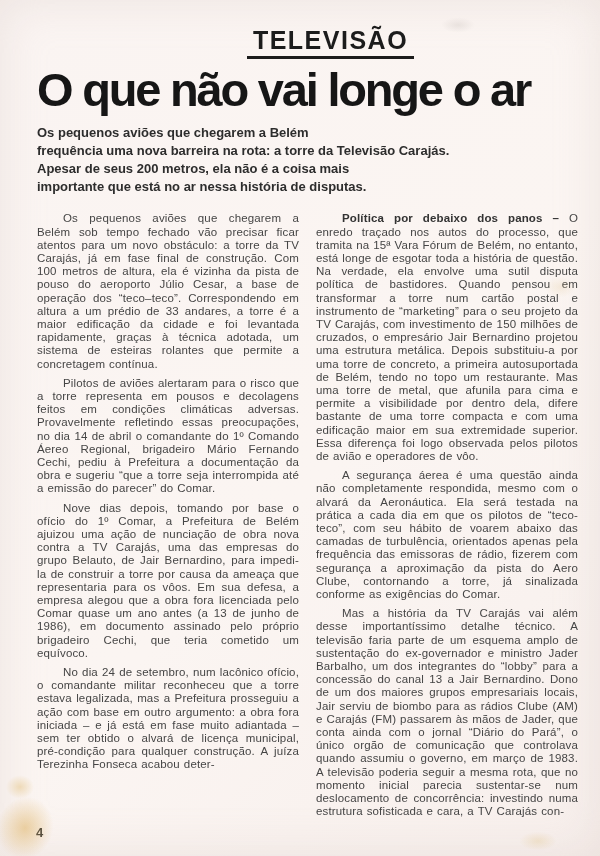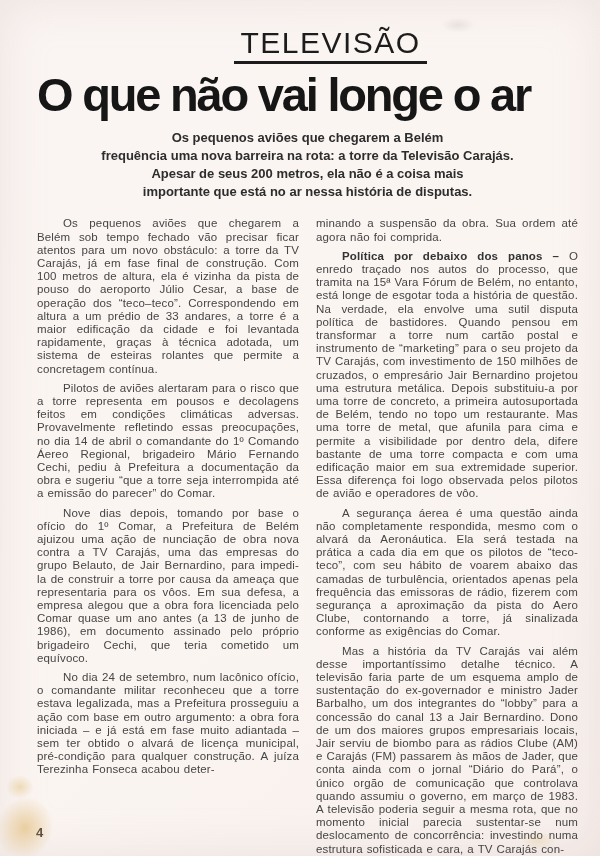--- a/index.html
+++ b/index.html
@@ -16,39 +16,39 @@
     box-shadow:inset 0 0 46px rgba(205,185,178,.28);
     overflow:hidden;
   }
   .inner{
     padding:26px 22px 0 37px;
   }
   
   .kicker-wrap{text-align:center;margin-bottom:2px;}
   .kicker{
     display:inline-block;
-    font-size:30px;
-    font-weight:normal;
+    font-size:25px;
+    font-weight:bold;
     letter-spacing:1.5px;
     color:#1c1c1c;
     border-bottom:3px solid #1c1c1c;
     padding:0 6px 1px 6px;
     margin-left:46px;
   }
   .headline{
     font-size:47px;
     font-weight:bold;
     letter-spacing:-2.2px;
     color:#161616;
     line-height:1.05;
     margin:6px 0 10px 0;
     white-space:nowrap;
   }
   .deck{
-    text-align:center;
+    text-align:left;
     font-weight:bold;
     font-size:13px;
     line-height:18px;
     color:#2d2d2d;
     margin:0 auto 16px auto;
   }
   
   .columns{
     display:flex;
     gap:17px;
@@ -122,21 +122,20 @@
     <div class="columns">
 
       <div class="col">
         <p class="indent">Os pequenos aviões que chegarem a Belém sob tempo fechado vão precisar ficar atentos para um novo obstáculo: a torre da TV Carajás, já em fase final de construção. Com 100 metros de altura, ela é vizinha da pista de pouso do aeroporto Júlio Cesar, a base de operação dos “teco–teco”. Correspondendo em altura a um prédio de 33 andares, a torre é a maior edificação da cidade e foi levantada rapidamente, graças à técnica adotada, um sistema de esteiras rolantes que permite a concretagem contínua.</p>
         <p class="indent">Pilotos de aviões alertaram para o risco que a torre representa em pousos e decolagens feitos em condições climáticas adversas. Provavelmente refletindo essas preocupações, no dia 14 de abril o comandante do 1º Comando Áereo Regional, brigadeiro Mário Fernando Cechi, pediu à Prefeitura a documentação da obra e sugeriu “que a torre seja interrompida até a emissão do parecer” do Comar.</p>
         <p class="indent">Nove dias depois, tomando por base o ofício do 1º Comar, a Prefeitura de Belém ajuizou uma ação de nunciação de obra nova contra a TV Carajás, uma das empresas do grupo Belauto, de Jair Bernardino, para impedi-la de construir a torre por causa da ameaça que representaria para os vôos. Em sua defesa, a empresa alegou que a obra fora licenciada pelo Comar quase um ano antes (a 13 de junho de 1986), em documento assinado pelo próprio brigadeiro Cechi, que teria cometido um equívoco.</p>
         <p class="indent">No dia 24 de setembro, num lacônico ofício, o comandante militar reconheceu que a torre estava legalizada, mas a Prefeitura prosseguiu a ação com base em outro argumento: a obra fora iniciada – e já está em fase muito adiantada – sem ter obtido o alvará de licença municipal, pré-condição para qualquer construção. A juíza Terezinha Fonseca acabou deter-</p>
       </div>
 
       <div class="col">
-        <p class="no-indent">minando a suspensão da obra. Sua ordem até agora não foi comprida.</p>
         <p class="indent"><span class="runin">Política por debaixo dos panos – </span><span>O enredo traçado nos autos do processo, que tramita na 15ª Vara Fórum de Belém, no entanto, está longe de esgotar toda a história de questão. Na verdade, ela envolve uma sutil disputa política de bastidores. Quando pensou em transformar a torre num cartão postal e instrumento de “marketing” para o seu projeto da TV Carajás, com investimento de 150 milhões de cruzados, o empresário Jair Bernardino projetou uma estrutura metálica. Depois substituiu-a por uma torre de concreto, a primeira autosuportada de Belém, tendo no topo um restaurante. Mas uma torre de metal, que afunila para cima e permite a visibilidade por dentro dela, difere bastante de uma torre compacta e com uma edificação maior em sua extremidade superior. Essa diferença foi logo observada pelos pilotos de avião e operadores de vôo.</span></p>
         <p class="indent">A segurança áerea é uma questão ainda não completamente respondida, mesmo com o alvará da Aeronáutica. Ela será testada na prática a cada dia em que os pilotos de “teco-teco”, com seu hábito de voarem abaixo das camadas de turbulência, orientados apenas pela frequência das emissoras de rádio, fizerem com segurança a aproximação da pista do Aero Clube, contornando a torre, já sinalizada conforme as exigências do Comar.</p>
         <p class="indent">Mas a história da TV Carajás vai além desse importantíssimo detalhe técnico. A televisão faria parte de um esquema amplo de sustentação do ex-governador e ministro Jader Barbalho, um dos integrantes do “lobby” para a concessão do canal 13 a Jair Bernardino. Dono de um dos maiores grupos empresariais locais, Jair serviu de biombo para as rádios Clube (AM) e Carajás (FM) passarem às mãos de Jader, que conta ainda com o jornal “Diário do Pará”, o único orgão de comunicação que controlava quando assumiu o governo, em março de 1983. A televisão poderia seguir a mesma rota, que no momento inicial parecia sustentar-se num deslocamento de concorrência: investindo numa estrutura sofisticada e cara, a TV Carajás con-</p>
       </div>
 
     </div>
   </div>
 
   <div class="pagenum">4</div>
 

